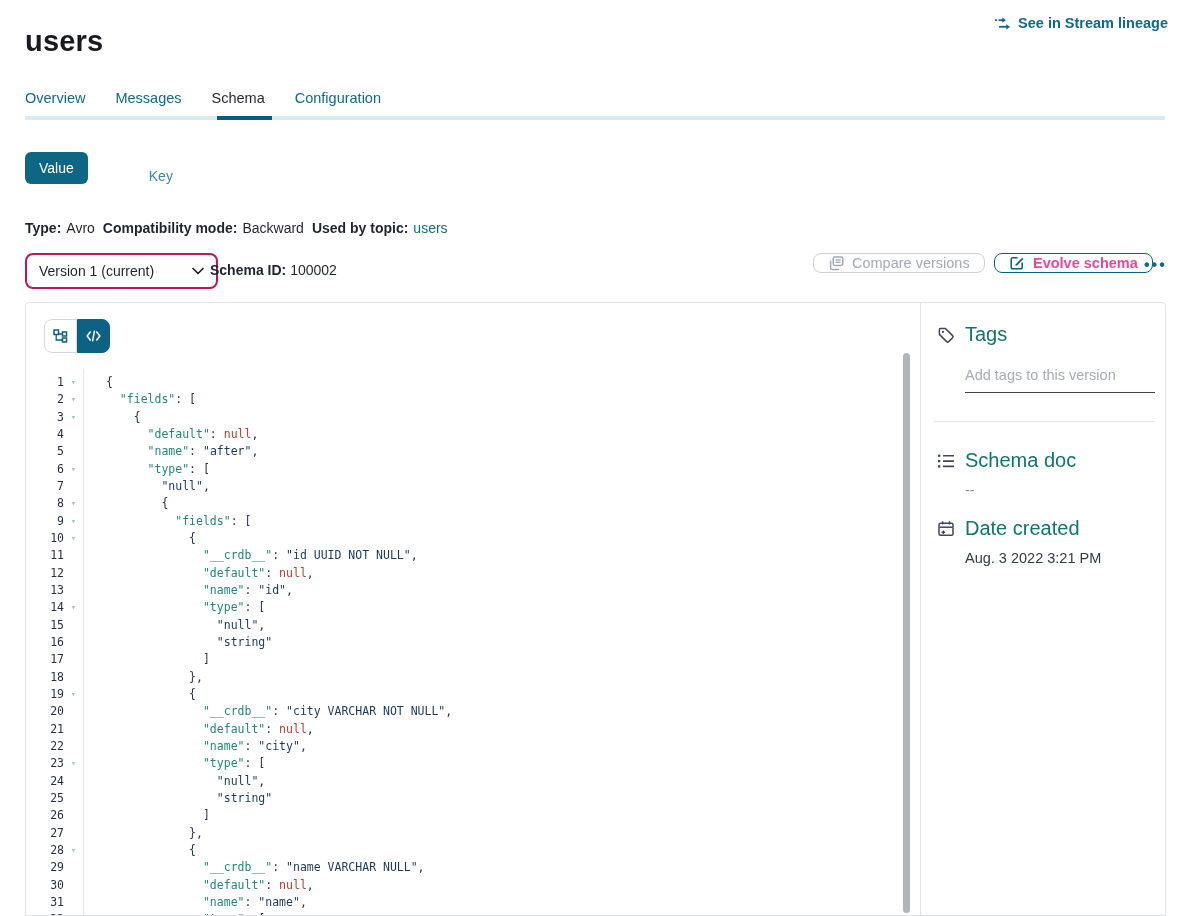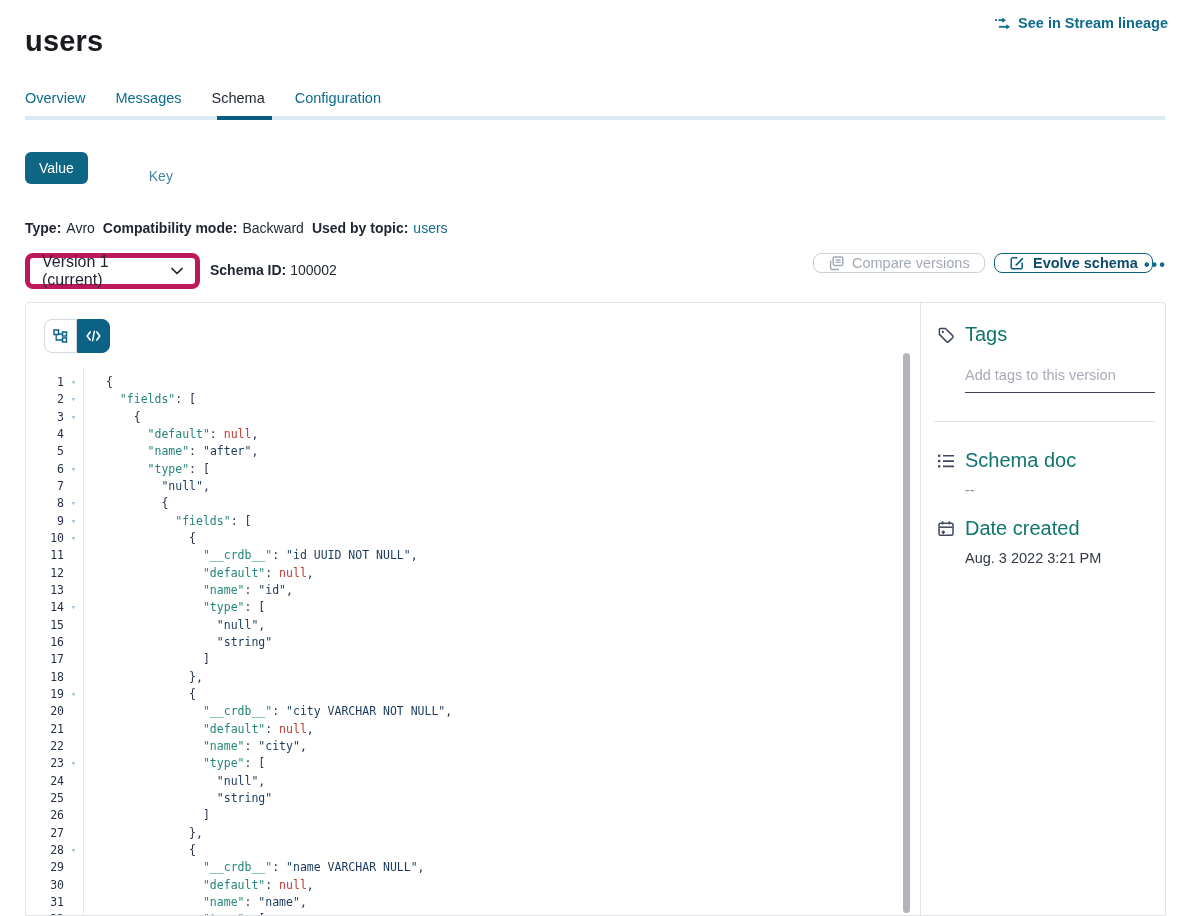--- a/index.html
+++ b/index.html
@@ -29,29 +29,29 @@
     padding:8px 14px; font-size:14px; font-family:inherit; cursor:pointer; }
   .key-link { color:#3F87A6; font-size:14px; font-weight:500; cursor:pointer;padding-left:35px; }
 
   
   .meta { left:25px; top:220px; display:flex; gap:8px; font-size:14px; }
   .meta b { font-weight:700; }
   .meta .grp { display:flex; gap:5px; }
   .link { color:#0E6B8C; cursor:pointer; }
 
   
-  .version-select { left:25px; top:253px; width:175px; height:36px; border:5px solid #be185d;
+  .version-select { left:25px; top:253px; width:193px; height:36px; border:2px solid #be185d;
     border-radius:8px; display:flex; align-items:center; justify-content:space-between;
-    padding:0 12px; font-size:16px; cursor:pointer; background:#fff; }
+    padding:0 12px; font-size:14px; cursor:pointer; background:#fff; }
   .schema-id { left:210px; top:262px; font-size:14px; }
   .schema-id b { font-weight:700; }
   .btn { height:20px; border-radius:8px; background:#fff; display:flex; align-items:center;
     gap:8px; padding:0 14px; font-size:14.5px; font-family:inherit; cursor:pointer; }
   .btn-compare { left:813px; top:253px; border:1px solid #CBD0D9; color:#A2A9B6; }
-  .btn-evolve { left:994px; top:253px; border:1px solid #0A6183; color:#0c4a6e; font-weight:600; }
+  .btn-evolve { left:994px; top:253px; border:1px solid #0A6183; color:#ec4899; font-weight:600; }
   .more-dots { left:1144px; top:256px; color:#0E6B8C; font-size:16px; font-weight:700;
     letter-spacing:2px; cursor:pointer; }
 
   
   .panel { left:25px; top:302px; width:1141px; height:614px; border:1px solid #E1E3E8;
     border-radius:4px 4px 0 0; background:#fff; overflow:hidden; }
   .code-area { position:absolute; left:0; top:0; bottom:0; width:895px; border-right:1px solid #E1E3E8; }
 
   .toggle-group { position:absolute; left:18px; top:16px; display:flex; }
   .tg-btn { width:33px; height:34px; display:flex; align-items:center; justify-content:center; cursor:pointer; }

